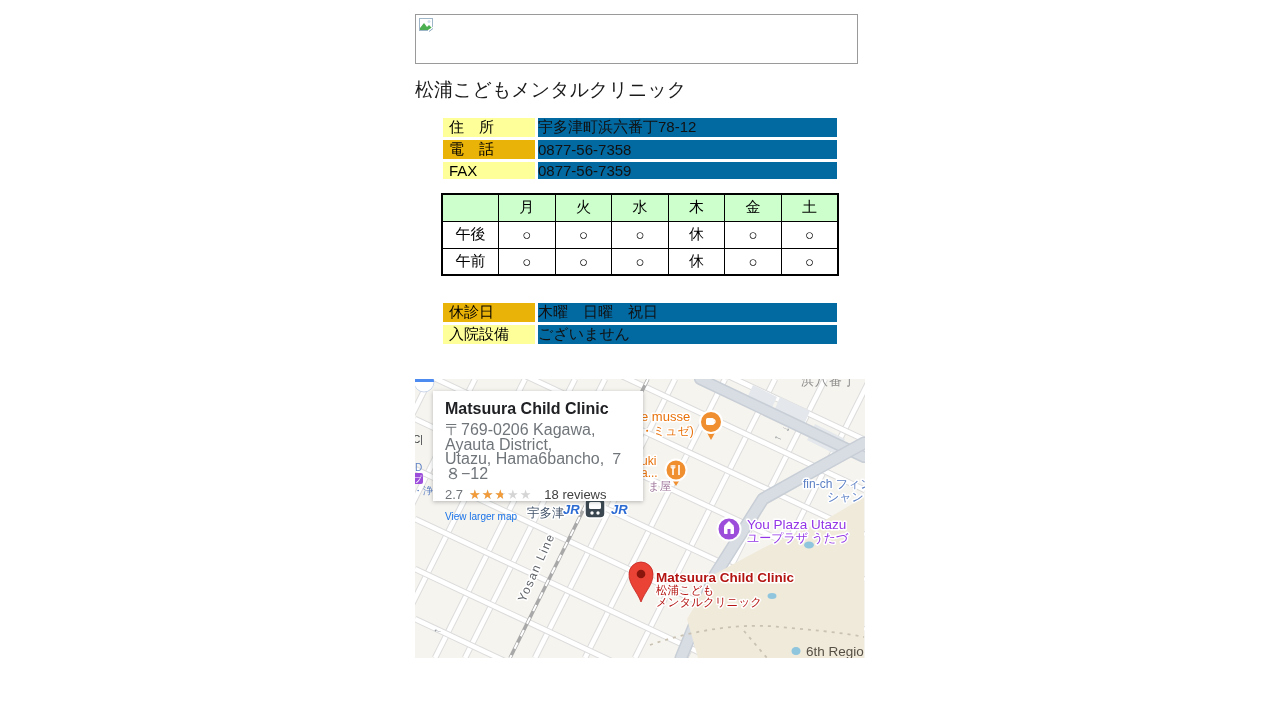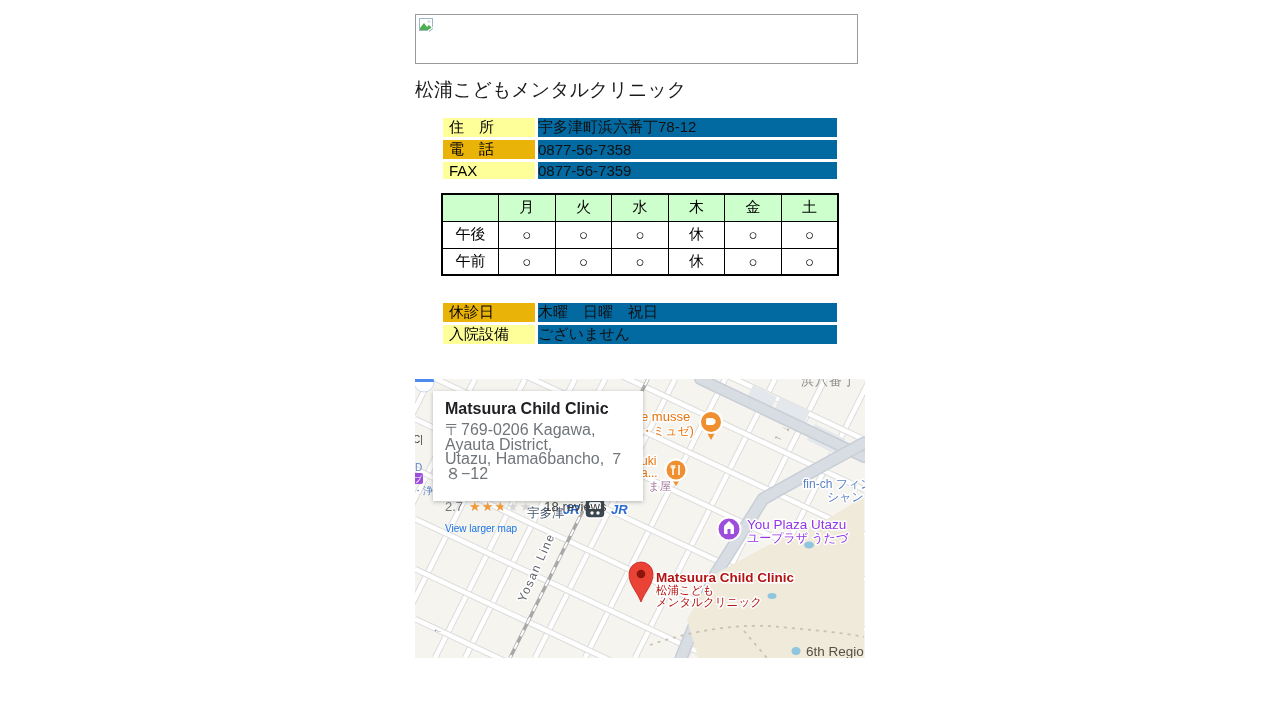--- a/index.html
+++ b/index.html
@@ -55,21 +55,21 @@
 
   .map-card {
     position: absolute; left: 18px; top: 12px;
     width: 210px; height: 110px;
     background: #fff; box-shadow: 0 1px 4px rgba(60,64,67,.35);
     padding: 9px 12px;
     font-family: "Liberation Sans", "DejaVu Sans", sans-serif;
   }
   .mc-title { font-size: 16px; font-weight: bold; color: #202124; }
   .mc-addr { margin-top: 5px; font-size: 16px; line-height: 14.5px; color: #70757a; }
-  .mc-rating { margin-top: 18px; font-size: 13px; color: #70757a; display: flex; align-items: center; }
+  .mc-rating { margin-top: 6px; font-size: 13px; color: #70757a; display: flex; align-items: center; }
   .stars { position: relative; display: inline-block; font-size: 13px; color: #d5d5d5; margin-left: 6px; letter-spacing: 1px; }
   .stars-fill { position: absolute; left: 0; top: 0; width: 54%; overflow: hidden; white-space: nowrap; color: #f29b38; }
   .mc-reviews { color: #404040; margin-left: 12px; cursor: pointer; }
   .mc-link { margin-top: 9px; font-size: 10px; color: #1a73e8; cursor: pointer; }
 
   svg text { font-family: "Liberation Sans", "DejaVu Sans", sans-serif; }
   .halo { paint-order: stroke; stroke: #ffffff; stroke-width: 3px; stroke-linejoin: round; }
 </style>
 </head>
 <body>

